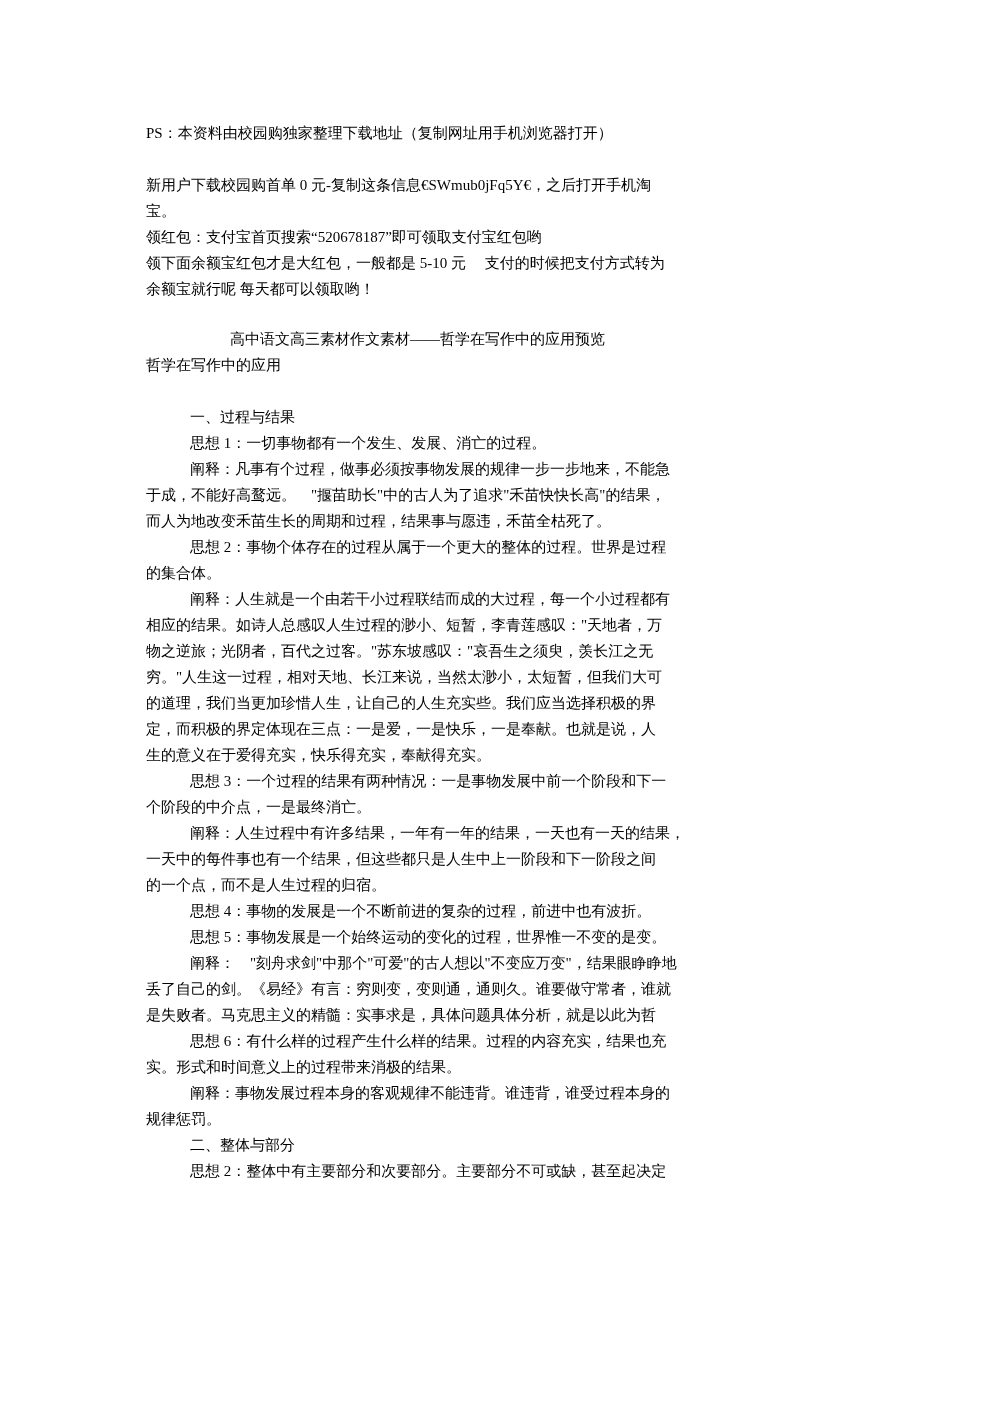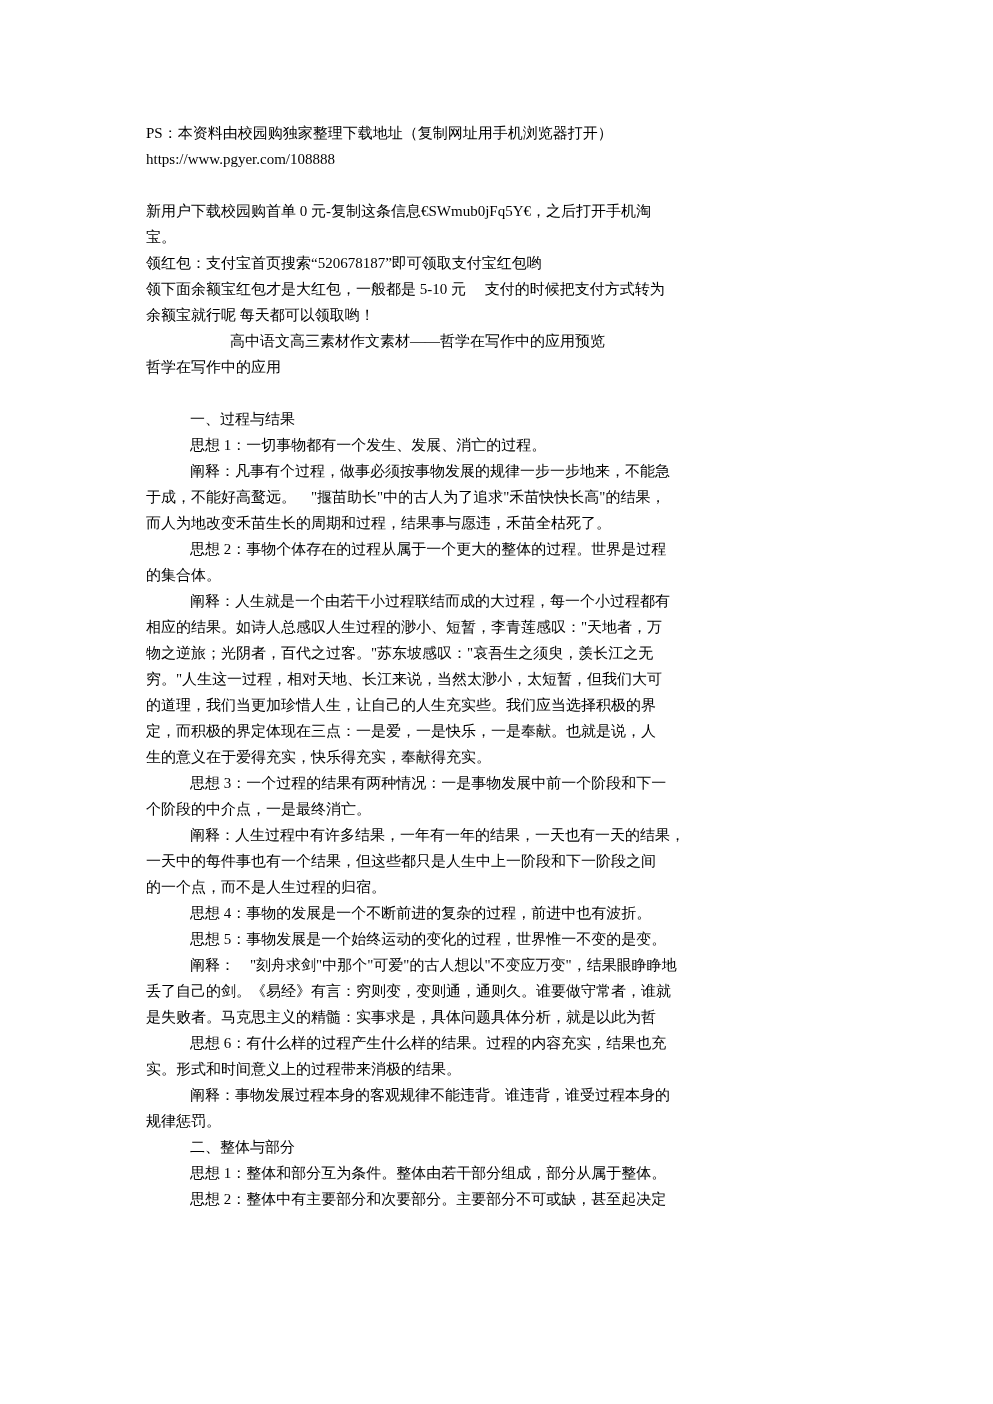--- a/index.html
+++ b/index.html
@@ -24,29 +24,28 @@
     font-family: "Liberation Serif", "DejaVu Serif", serif;
     font-size: 15px;
     line-height: 26px;
     height: 26px;
     white-space: pre;
     color: #000000;
     letter-spacing: 0px;
   }
   .ind-0 { padding-left: 0; }
   .ind-1 { padding-left: 44px; }   
-  .ind-2 { padding-left: 84px; }   
+  .ind-2 { padding-left: 84px; margin-top: 24px; }   
 </style>
 </head>
 <body>
 
 <div class="page">
   <div class="doc-body">
       <div class="line ind-0">PS：本资料由校园购独家整理下载地址（复制网址用手机浏览器打开）</div>
-      <div class="line ind-0">https://www.pgyer.com/108888</div>
       <div class="line ind-0"></div>
       <div class="line ind-0">新用户下载校园购首单 0 元-复制这条信息€SWmub0jFq5Y€，之后打开手机淘</div>
       <div class="line ind-0">宝。</div>
       <div class="line ind-0">领红包：支付宝首页搜索“520678187”即可领取支付宝红包哟</div>
       <div class="line ind-0">领下面余额宝红包才是大红包，一般都是 5-10 元　 支付的时候把支付方式转为</div>
       <div class="line ind-0">余额宝就行呢 每天都可以领取哟！</div>
       <div class="line ind-2">高中语文高三素材作文素材——哲学在写作中的应用预览</div>
       <div class="line ind-0">哲学在写作中的应用</div>
       <div class="line ind-0"></div>
       <div class="line ind-1">一、过程与结果</div>
@@ -71,16 +70,15 @@
       <div class="line ind-1">思想 4：事物的发展是一个不断前进的复杂的过程，前进中也有波折。</div>
       <div class="line ind-1">思想 5：事物发展是一个始终运动的变化的过程，世界惟一不变的是变。</div>
       <div class="line ind-1">阐释：　"刻舟求剑"中那个"可爱"的古人想以"不变应万变"，结果眼睁睁地</div>
       <div class="line ind-0">丢了自己的剑。《易经》有言：穷则变，变则通，通则久。谁要做守常者，谁就</div>
       <div class="line ind-0">是失败者。马克思主义的精髓：实事求是，具体问题具体分析，就是以此为哲</div>
       <div class="line ind-1">思想 6：有什么样的过程产生什么样的结果。过程的内容充实，结果也充</div>
       <div class="line ind-0">实。形式和时间意义上的过程带来消极的结果。</div>
       <div class="line ind-1">阐释：事物发展过程本身的客观规律不能违背。谁违背，谁受过程本身的</div>
       <div class="line ind-0">规律惩罚。</div>
       <div class="line ind-1">二、整体与部分</div>
-      <div class="line ind-1">思想 1：整体和部分互为条件。整体由若干部分组成，部分从属于整体。</div>
       <div class="line ind-1">思想 2：整体中有主要部分和次要部分。主要部分不可或缺，甚至起决定</div>
     </div>
 </div>
 
 </body></html>

